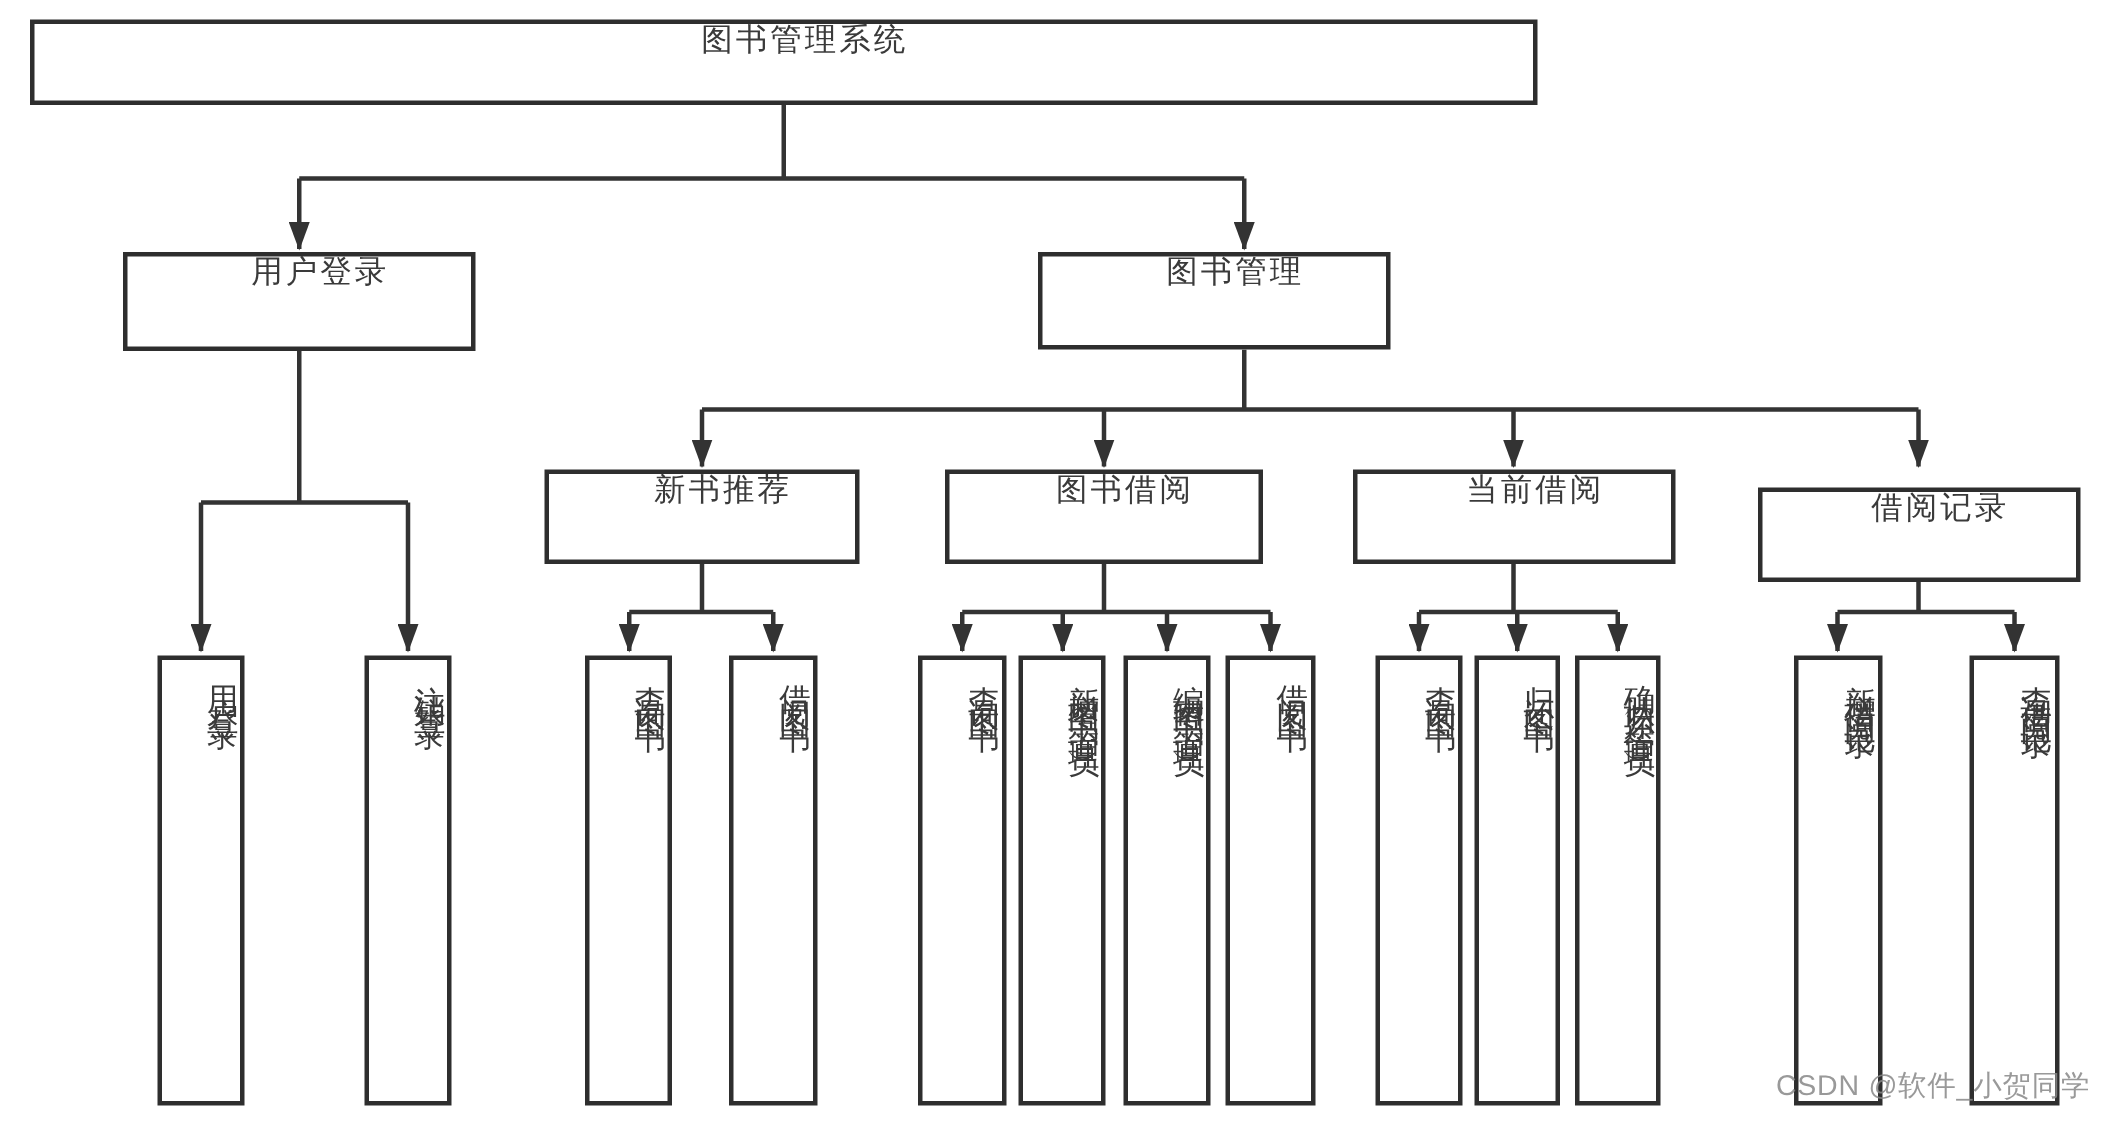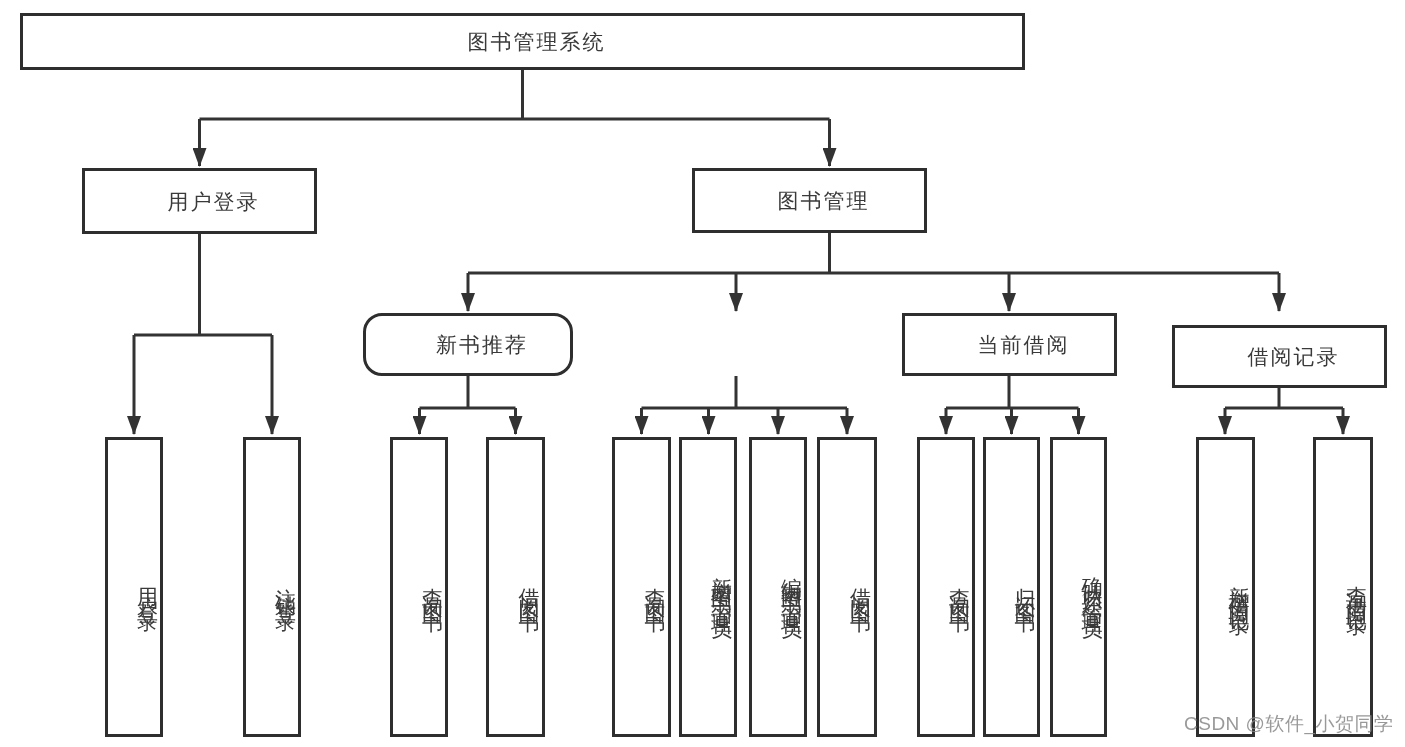--- a/index.html
+++ b/index.html
@@ -11,21 +11,20 @@
     color:#3a3a3a;
     overflow:hidden;
   }
   #wires{position:absolute;left:0;top:0;width:1405px;height:747px;z-index:1;}
   .box{
     position:absolute;
     box-sizing:border-box;
     background:#ffffff;
     border:3px solid #2e2e2e;
     display:flex;
-    align-items:center;
     justify-content:center;
     z-index:2;
     padding-left:28px;
   }
   .hbox span{
     font-size:21px;
     letter-spacing:2px;
     white-space:nowrap;
     line-height:1;
   }
@@ -96,22 +95,25 @@
     <span>图书管理系统</span>
   </div>
 
   <div class="box hbox" style="left:82px;top:168px;width:235px;height:66px;">
     <span>用户登录</span>
   </div>
   <div class="box hbox" style="left:692px;top:168px;width:235px;height:65px;">
     <span>图书管理</span>
   </div>
 
-  <div class="box hbox" style="left:363px;top:313px;width:210px;height:63px;border-radius:19px;">
+  <div class="box hbox" style="left:363px;top:313px;width:210px;height:63px;">
     <span>新书推荐</span>
+  </div>
+  <div class="box hbox" style="left:630px;top:313px;width:212px;height:63px;">
+    <span>图书借阅</span>
   </div>
   <div class="box hbox" style="left:902px;top:313px;width:215px;height:63px;">
     <span>当前借阅</span>
   </div>
   <div class="box hbox" style="left:1172px;top:325px;width:215px;height:63px;">
     <span>借阅记录</span>
   </div>
 
   <div class="box vbox" style="left:105px;top:437px;width:58px;height:300px;">
     <span>用户登录</span>

